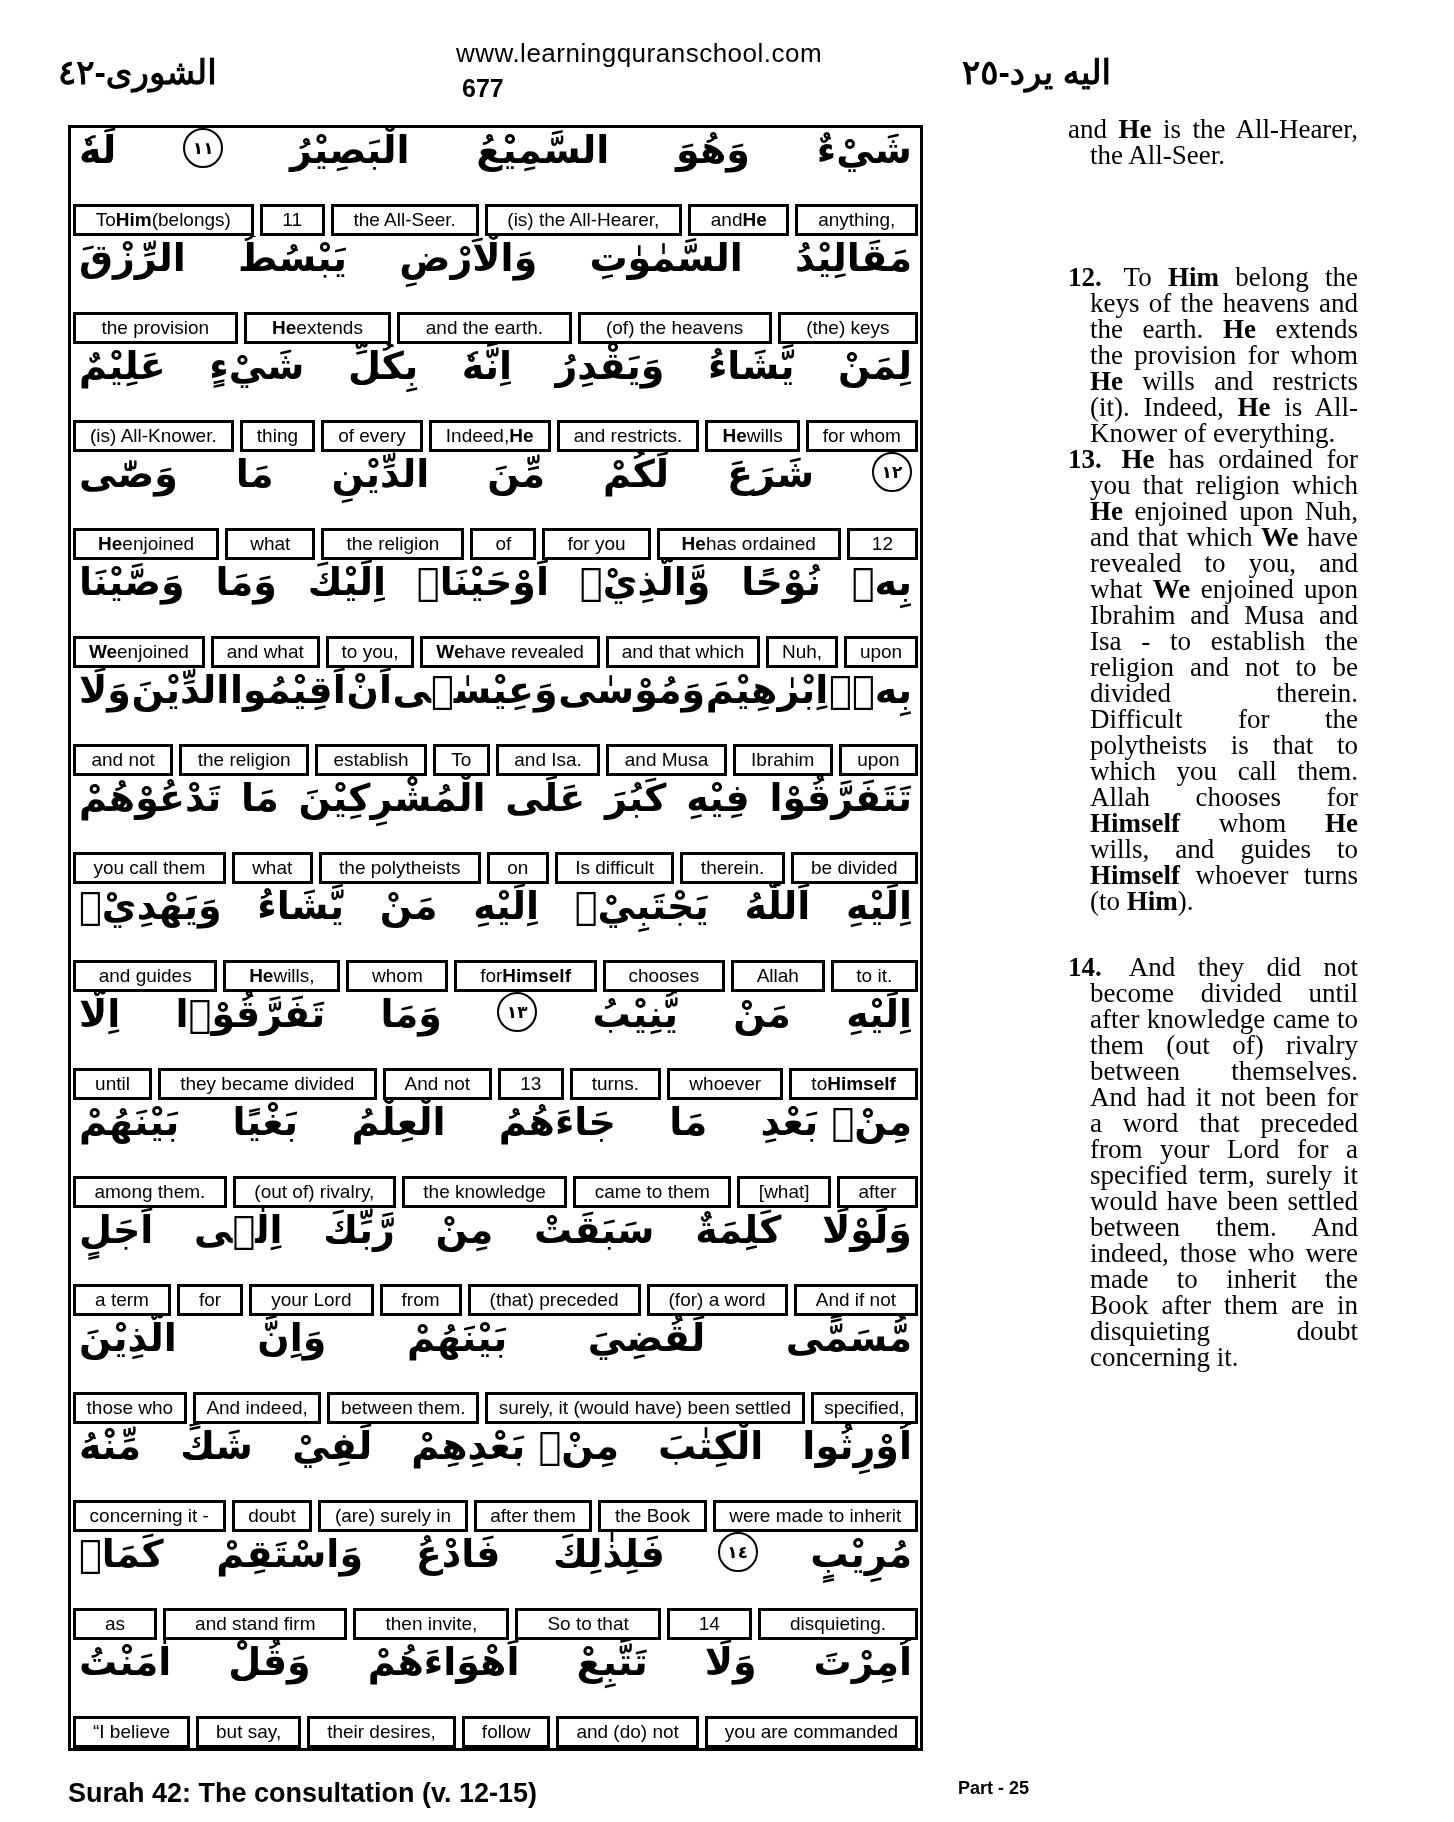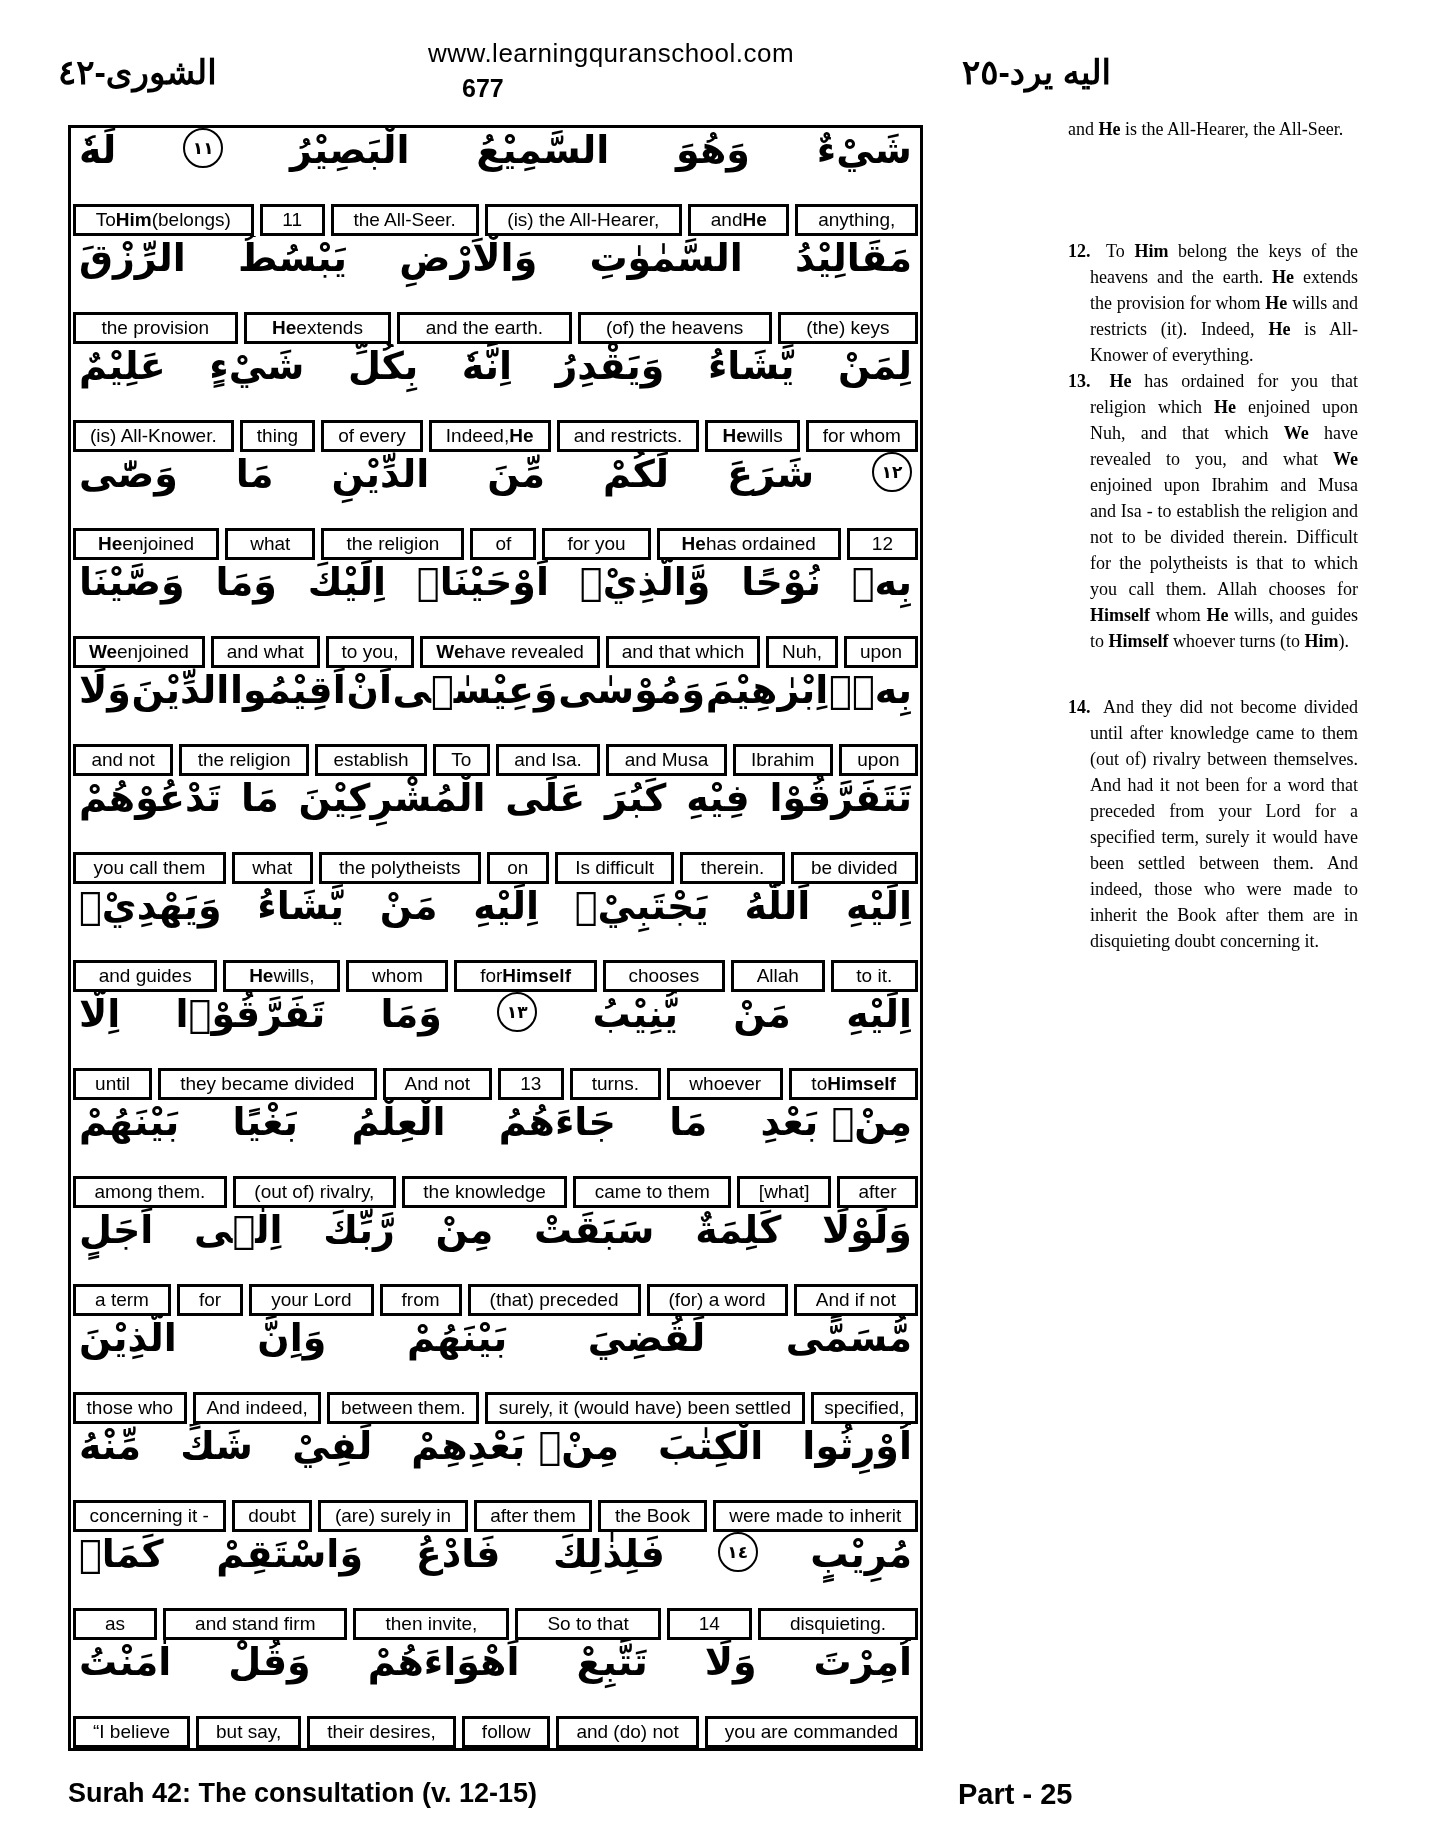--- a/index.html
+++ b/index.html
@@ -3,21 +3,21 @@
 <meta charset="utf-8">
 <style>
   html,body { margin:0; padding:0; background:#f3f3f3; }
   .page {
     position:relative; width:1454px; height:1822px; margin:0 auto;
     background:#ffffff; color:#000;
     font-family:"Liberation Sans", sans-serif;
     overflow:hidden;
   }
   
-  .url { position:absolute; left:428px; top:38px; font-size:26px; letter-spacing:.5px; }
+  .url { position:absolute; left:456px; top:38px; font-size:26px; letter-spacing:.5px; }
   .page-number { position:absolute; left:462px; top:74px; font-size:25px; font-weight:bold; }
   .hdr-arabic { position:absolute; top:52px; font-size:34px; font-weight:bold; direction:rtl; }
   .hdr-arabic.left  { left:58px; }
   .hdr-arabic.right { left:920px;margin-left:42px; }
 
   
   .wtable {
     position:absolute; left:68px; top:125px; width:849px;
     border:3px solid #000; background:#fff;
   }
@@ -37,32 +37,32 @@
     flex:1 1 auto; height:26px; border:3px solid #000;
     display:flex; align-items:center; justify-content:center;
     font-size:19px; padding:0 8px; white-space:nowrap; overflow:hidden;
     background:#fff;
   }
 
   
   .sidebar {
     position:absolute; left:1068px; top:116px; width:290px;
     font-family:"Liberation Serif", serif;
-    font-size:18px; line-height:26px; text-align:justify;
+    font-size:27px; line-height:26px; text-align:justify;
   }
   .sidebar p { margin:0; padding-left:22px; text-indent:-22px; }
   .sidebar p .pnum { font-weight:bold; padding-right:6px; }
   .sidebar p:nth-child(1) { margin-bottom:96px; }
   .sidebar p:nth-child(2) { }
   .sidebar p:nth-child(3) { margin-bottom:40px; }
   .sidebar p:nth-child(4) { margin-bottom:86px; }
 
   
   .footer-left  { position:absolute; left:68px;  top:1778px; font-size:27px; font-weight:bold; }
-  .footer-right { position:absolute; left:958px; top:1778px; font-size:29px; font-weight:bold; }
+  .footer-right { position:absolute; left:958px; top:1778px; font-size:18px; font-weight:bold; }
 </style>
 </head>
 <body>
 
 <div class="page">
 
   <div class="url">www.learningquranschool.com</div>
   <div class="page-number">677</div>
   <div class="hdr-arabic left">الشورى-٤٢</div>
   <div class="hdr-arabic right">اليه يرد-٢٥</div>

